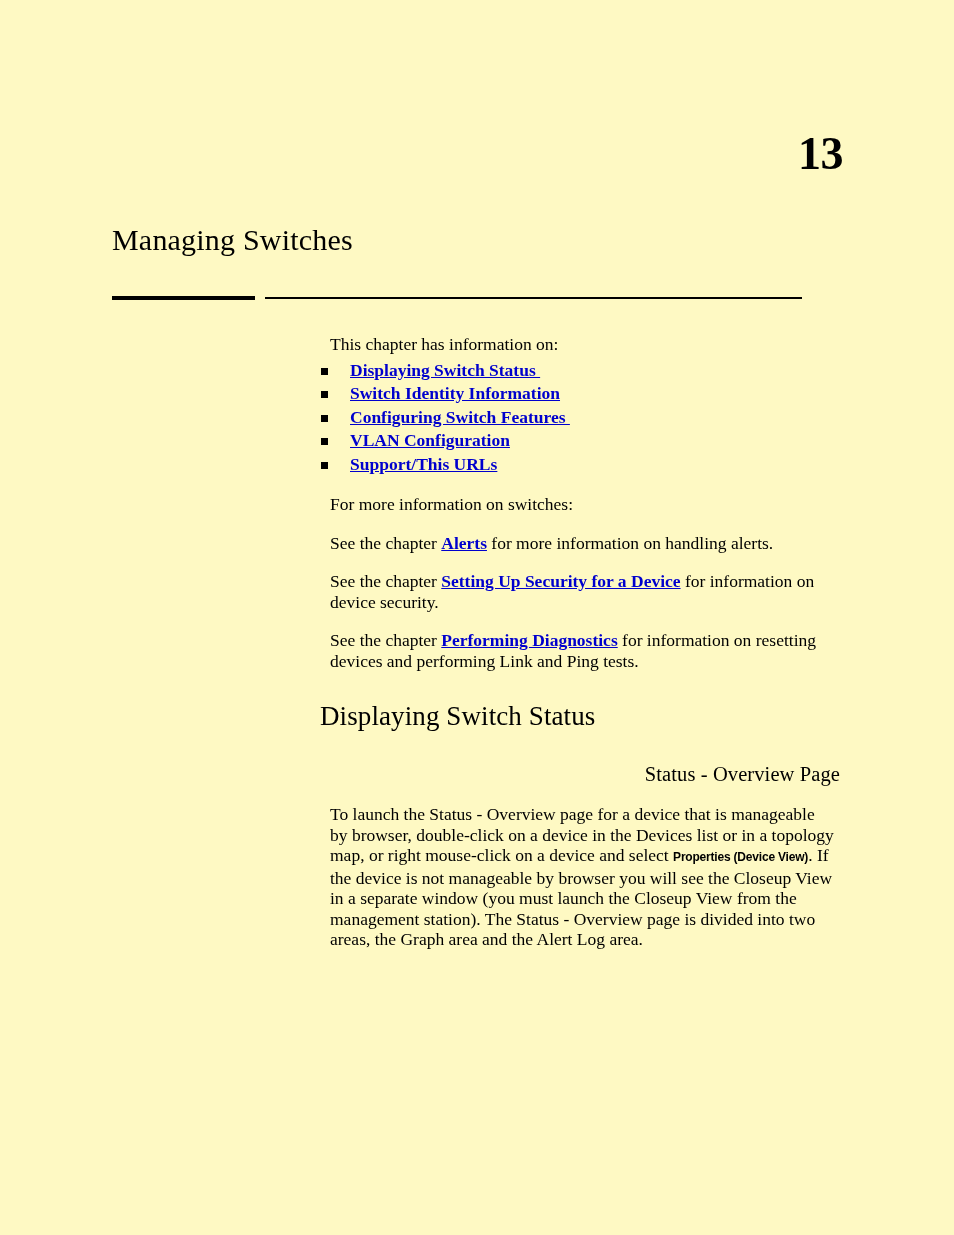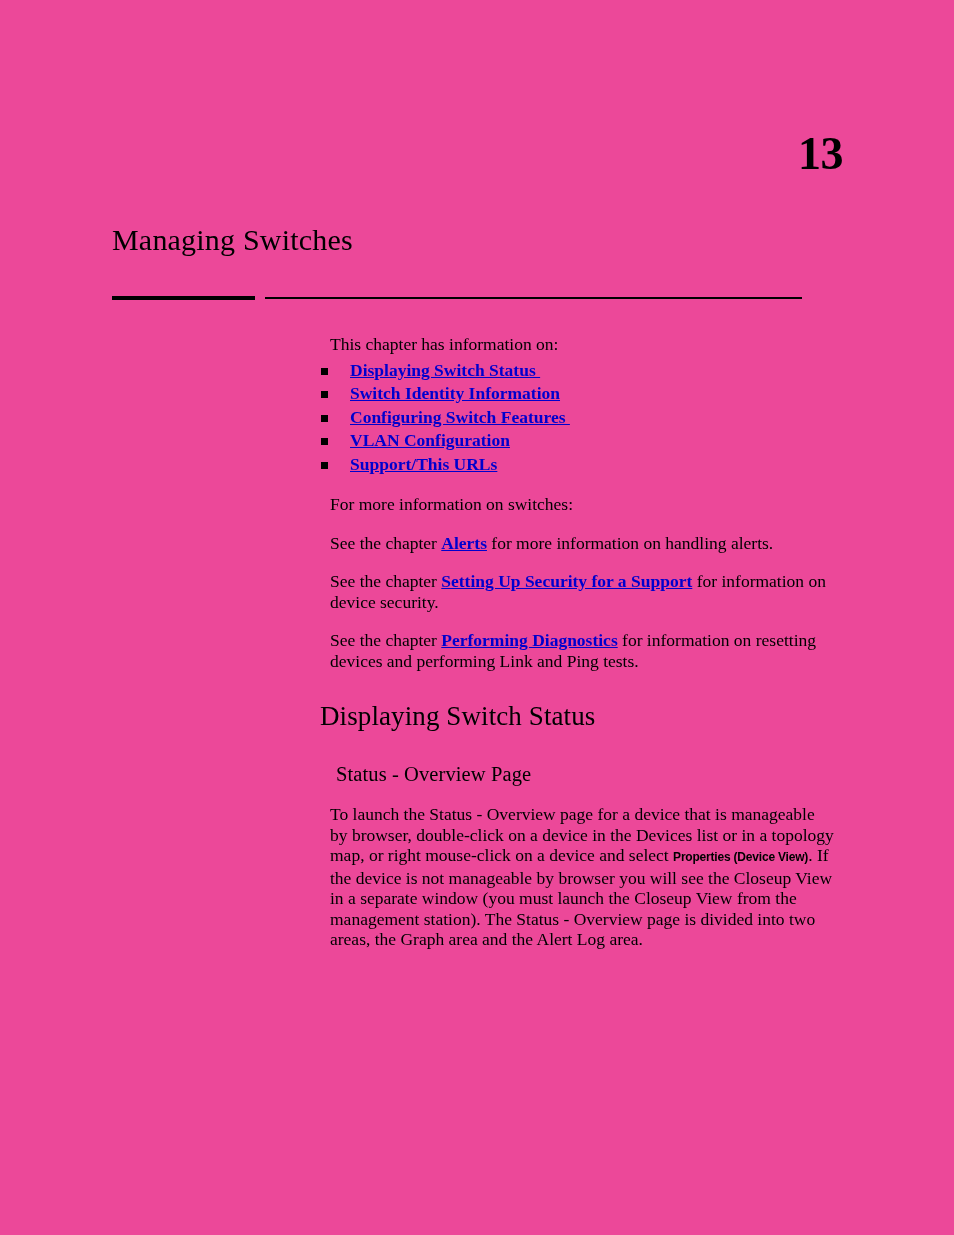--- a/index.html
+++ b/index.html
@@ -4,21 +4,21 @@
 <style>
   html, body {
     margin: 0;
     padding: 0;
     background: #ffffff;
   }
   .page {
     position: relative;
     width: 954px;
     height: 1235px;
-    background: #ec4899;
+    background: #fef9c3;
     font-family: "Liberation Serif", "DejaVu Serif", serif;
     color: #000000;
     overflow: hidden;
   }
 
   
   .chapter-number {
     position: absolute;
     top: 128px;
     left: 0;
@@ -120,22 +120,23 @@
     font-size: 27px;
     line-height: 32px;
     font-weight: normal;
     margin: 0;
     letter-spacing: 0.1px;
   }
   .h2-section {
     font-size: 20.5px;
     line-height: 25px;
     font-weight: normal;
-    margin: 16px;
+    margin: 4px;
     letter-spacing: 0.1px;
+    text-align: right;
   }
 
   .ui-bold {
     font-family: "Liberation Sans", "DejaVu Sans", sans-serif;
     font-weight: bold;
     font-size: 12px;
     letter-spacing: -0.2px;
   }
 
   .sec-h1-wrap { margin-top: 29px; }
@@ -180,21 +181,21 @@
       </li>
     </ul>
 
     <p class="para gap-top">For more information on switches:</p>
 
     <p class="para gap-top">
       <span>See the chapter </span><a class="inline-link" href="#">Alerts</a><span> for more information on handling alerts.</span>
     </p>
 
     <p class="para gap-top">
-      <span>See the chapter </span><a class="inline-link" href="#">Setting Up Security for a Support</a><span> for information on device security.</span>
+      <span>See the chapter </span><a class="inline-link" href="#">Setting Up Security for a Device</a><span> for information on device security.</span>
     </p>
 
     <p class="para gap-top">
       <span>See the chapter </span><a class="inline-link" href="#">Performing Diagnostics</a><span> for information on resetting devices and performing Link and Ping tests.</span>
     </p>
 
     <div class="sec-h1-wrap">
       <h1 class="h1-section">Displaying Switch Status</h1>
     </div>
 

